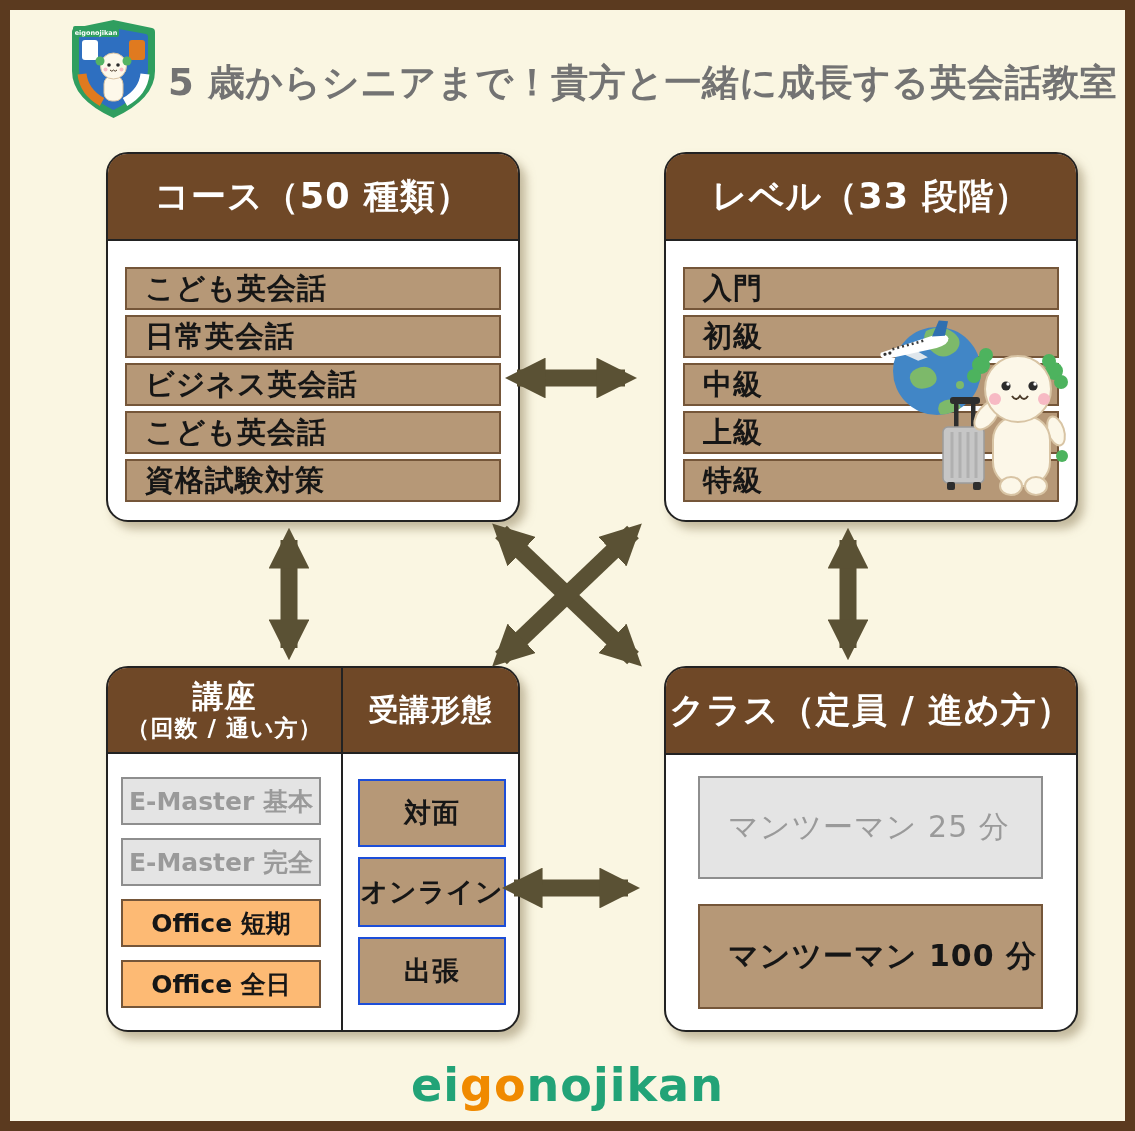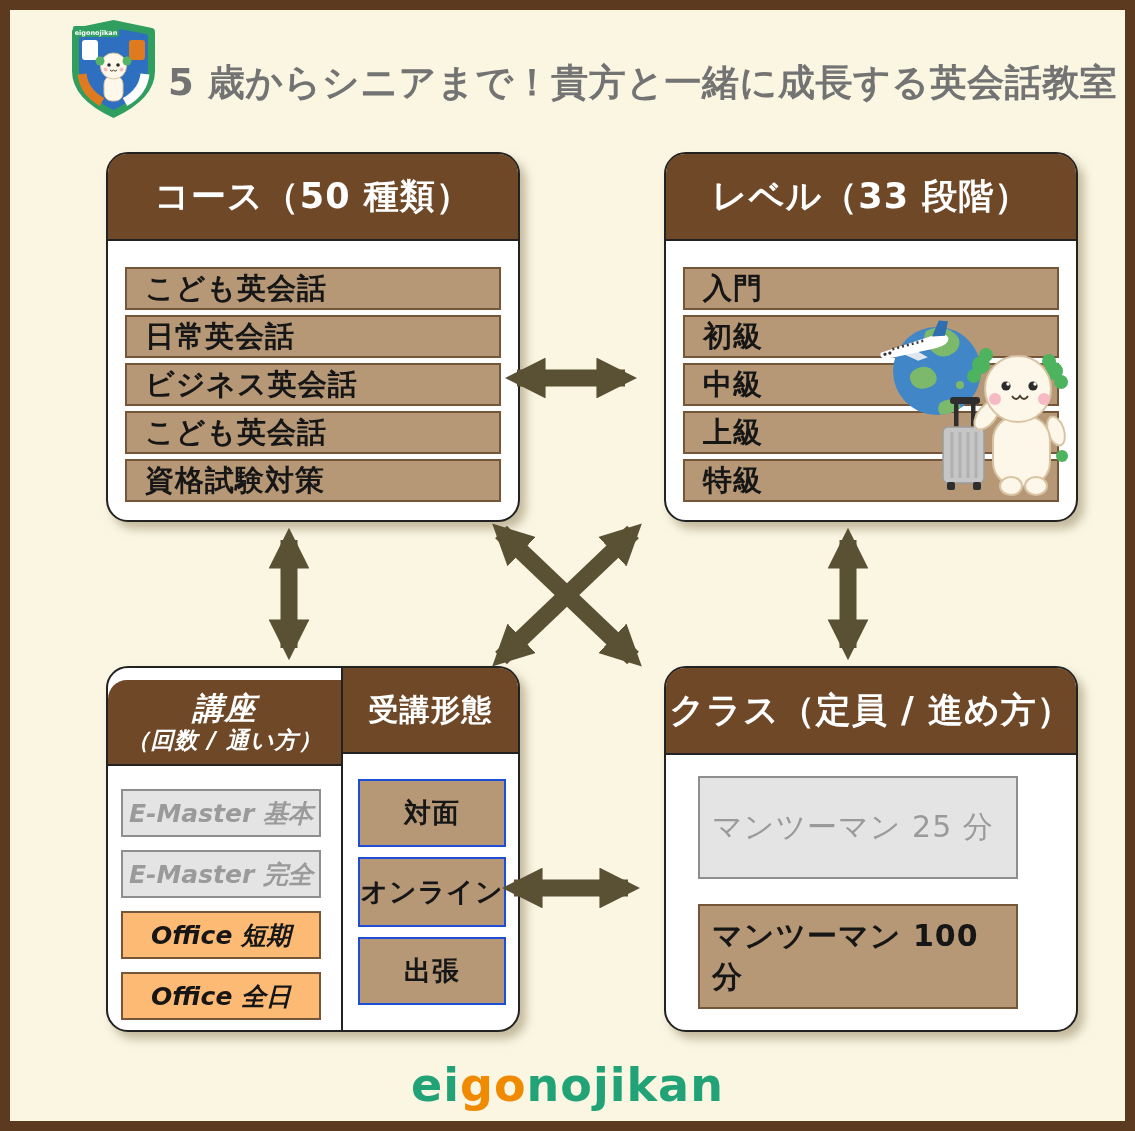--- a/index.html
+++ b/index.html
@@ -35,41 +35,41 @@
     font-size:35px;font-weight:bold;letter-spacing:1px;
   }
   .p-body{display:flex;flex-direction:column;gap:5px;padding:26px 17px 0 17px;}
   .item{
     height:43px;background:#b69877;border:2px solid #755639;
     display:flex;align-items:center;padding-left:18px;box-sizing:border-box;
     font-size:29px;font-weight:bold;color:#161616;letter-spacing:1px;
   }
 
   
-  .col1{position:absolute;left:0;top:12px;width:233px;height:100%;font-style:italic;}
+  .col1{position:absolute;left:0;top:0;width:233px;height:100%;}
   .col2{position:absolute;left:233px;top:0;right:0;height:100%;border-left:2px solid #222;}
   .col1 .panel-header{border-radius:19px 0 0 0;flex-direction:column;line-height:1.15;font-size:31px;height:84px;}
   .col1 .panel-header .sub{font-size:23px;font-weight:bold;}
   .col2 .panel-header{border-radius:0 19px 0 0;font-size:30px;height:84px;}
   .fmt-item{
     position:absolute;left:13px;width:200px;height:48px;box-sizing:border-box;
     background:#fdba74;border:2px solid #755639;color:#161616;
     display:flex;align-items:center;justify-content:center;
     font-size:25px;font-weight:bold;
   }
   .mode-item{
     position:absolute;left:15px;width:148px;box-sizing:border-box;
     background:#b69877;border:2px solid #1d4ed8;color:#161616;
     display:flex;align-items:center;justify-content:center;
     font-size:27px;font-weight:bold;letter-spacing:1px;
   }
   .cls-item{
-    position:absolute;left:32px;width:320px;box-sizing:border-box;
+    position:absolute;left:32px;width:345px;box-sizing:border-box;
     background:#b69877;border:2px solid #755639;color:#161616;
-    display:flex;align-items:center;padding-left:12px;
+    display:flex;align-items:center;padding-left:28px;
     font-size:30px;font-weight:bold;letter-spacing:1px;
   }
   .inactive{
     background:#e4e4e4 !important;border-color:#8e8e8e !important;color:#9a9a9a !important;
   }
   .w-normal{font-weight:normal !important;}
 
   
   .arrows{position:absolute;left:0;top:0;z-index:4;pointer-events:none;}
   .mascot{position:absolute;left:830px;top:293px;z-index:5;pointer-events:none;}

